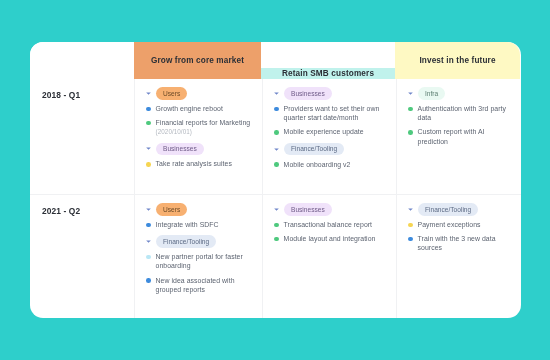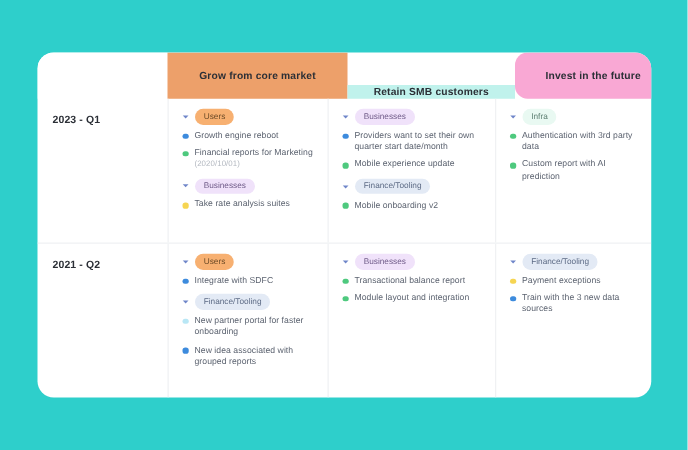--- a/index.html
+++ b/index.html
@@ -38,21 +38,21 @@
     font-weight: bold;
     letter-spacing: 0.15px;
     color: #2b2f36;
     box-sizing: border-box;
   }
   .hdr-spacer {
     width: 104px;
     flex: none;
     background: #ffffff;
   }
-  .hdr-c0 { width: 144px; flex: none; justify-content: center; }
+  .hdr-c0 { width: 127px; flex: none; justify-content: center; }
   .hdr-c1 { width: 134px; flex: none; margin-top: 26px; }
   .hdr-c2 { width: 125px; flex: none; border-top-right-radius: 13px; }
 
   
   .body-rows { width: 100%; }
   .qrow {
     display: flex;
     width: 100%;
     box-sizing: border-box;
   }
@@ -142,29 +142,29 @@
 <div id="board" style="background: rgb(255, 255, 255);">
 
   <div class="header-row">
     <div class="hdr-spacer"></div>
     <div class="hdr-cell hdr-c0" style="background: rgb(237, 160, 106);">
         <span>Grow from core market</span>
       </div>
     <div class="hdr-cell hdr-c1" style="background: rgb(192, 242, 236);">
         <span>Retain SMB customers</span>
       </div>
-    <div class="hdr-cell hdr-c2" style="background: #f9a8d4; border-radius: 10px;">
+    <div class="hdr-cell hdr-c2" style="background: #fef9c3;">
         <span>Invest in the future</span>
       </div>
   </div>
 
   <div class="body-rows">
       <div class="qrow row-q1">
         <div class="label-cell">
-          <div class="qlabel">2023 - Q1</div>
+          <div class="qlabel">2018 - Q1</div>
         </div>
         <div class="col-cell col-0">
           <div class="group">
             <div class="group-head">
               <span class="caret">
                 <svg width="7" height="7" viewBox="0 0 7 7" aria-hidden="true">
                   <path d="M1.2 2.4 L3.5 4.8 L5.8 2.4 Z" fill="#6f86c9"></path>
                 </svg>
               </span>
               <span class="tag" style="background: rgb(247, 176, 113); color: rgb(107, 74, 39);">Users</span>

